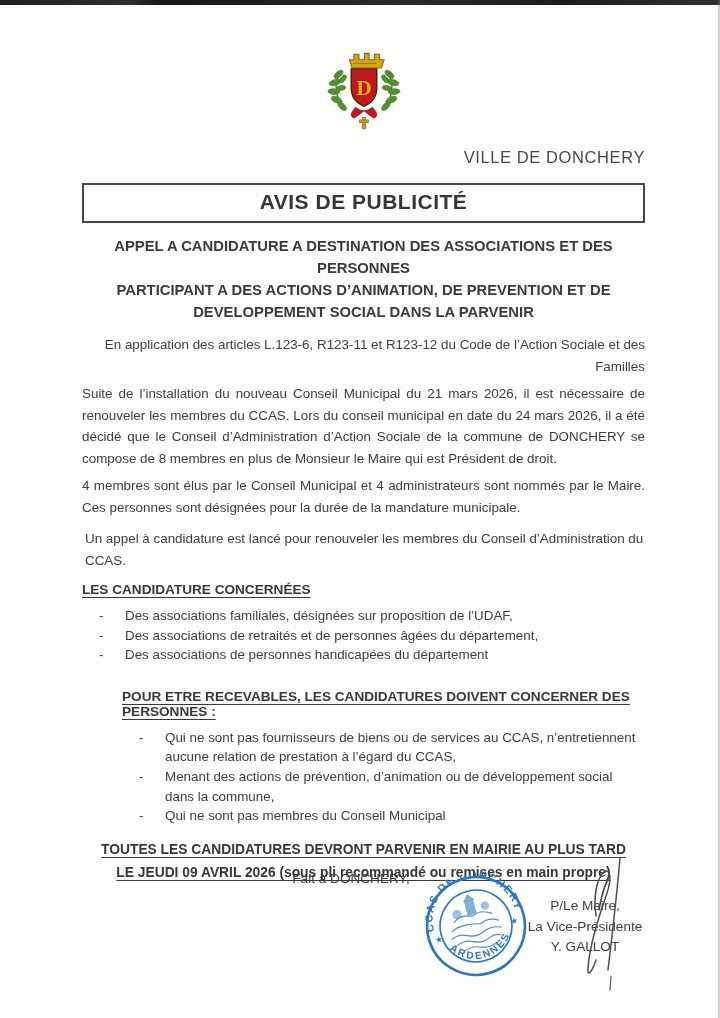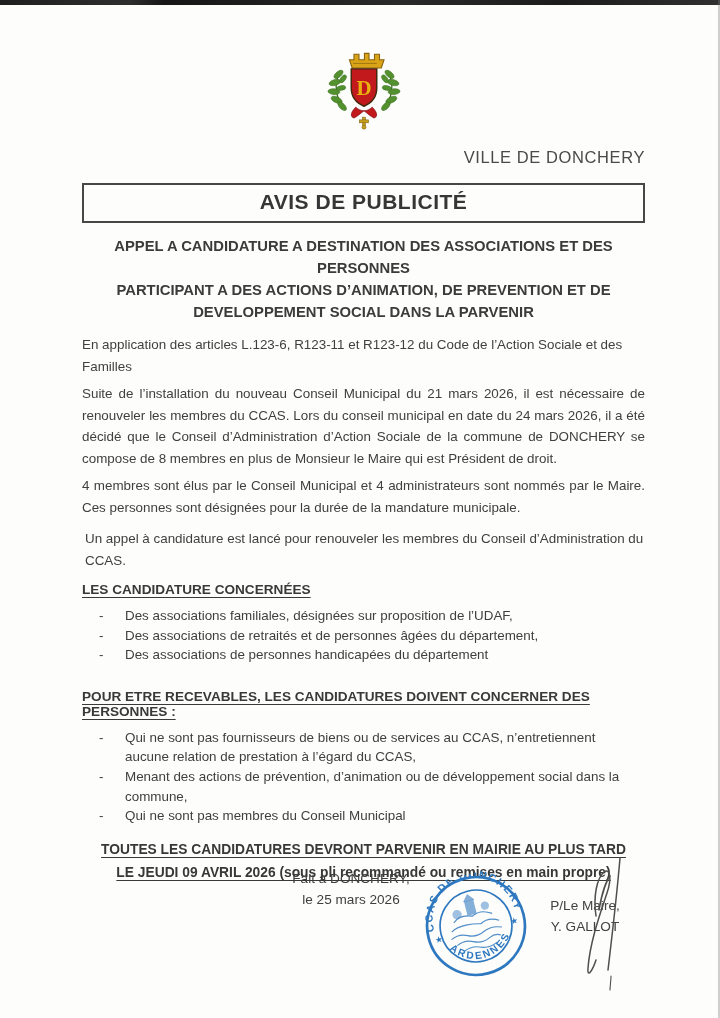--- a/index.html
+++ b/index.html
@@ -9,27 +9,27 @@
   .scan-top{position:absolute;top:0;left:0;width:720px;height:5px;
             background:linear-gradient(90deg,#1f1f1f 0%,#2e2e2e 18%,#161616 23%,#2a2a2a 55%,#1c1c1c 78%,#303030 100%);}
   .scan-right{position:absolute;top:0;right:0;width:2px;height:1018px;background:rgba(120,120,120,.35);}
   .content{position:absolute;left:82px;top:0;width:563px;}
   .crest-wrap{margin-top:44px;text-align:center;}
   .municipality{margin-top:12px;text-align:right;font-size:16.5px;letter-spacing:.6px;color:#4a4a4a;}
   .title-box{margin-top:16px;border:2px solid #474747;padding:5px 0 7px 0;text-align:center;}
   .title-box span{font-size:21px;font-weight:700;letter-spacing:.5px;color:#363636;}
   .heading{margin-top:12px;text-align:center;font-weight:700;font-size:14.8px;line-height:22px;color:#3b3b3b;}
   .p{font-size:13.4px;line-height:21.5px;}
-  .p1{margin:11px 0 4px 0;}
+  .p1{margin:11px 0 4px 0;text-align:right;}
   .p2{margin:6px 0 0 0;text-align:justify;}
   .p3{margin:6px 0 0 0;text-align:justify;}
   .p4{margin:10px 0 0 3px;}
   .sec-title{display:inline-block;margin-top:11px;font-size:13.6px;font-weight:700;color:#393939;
              text-decoration:underline;text-underline-offset:3px;text-decoration-thickness:1.3px;}
-  .sec2{margin-top:13px;}
+  .sec2{margin-top:13px;margin-left:40px;}
   ul.dashes{list-style:none;margin:8px 0 0 0;padding:0 0 0 43px;}
   ul.dashes li{position:relative;font-size:13.4px;line-height:19.6px;max-width:505px;}
   ul.dashes li::before{content:"-";position:absolute;left:-26px;top:0;}
   .deadline{margin-top:12px;text-align:center;font-weight:700;font-size:13.8px;line-height:23px;color:#383838;}
   .deadline span{text-decoration:underline;text-underline-offset:3px;text-decoration-thickness:1.4px;}
   .closing{position:absolute;left:251px;top:868px;width:200px;text-align:center;font-size:13.6px;line-height:21px;}
   .sig-text{position:absolute;left:505px;top:896px;width:160px;text-align:center;font-size:13.6px;line-height:20.5px;color:#424242;}
   .stamp{position:absolute;left:424px;top:874px;width:104px;height:104px;transform:rotate(-14deg);}
   .sig-scrawl{position:absolute;left:555px;top:848px;width:110px;height:165px;}
 </style>
@@ -118,21 +118,20 @@
     </div>
 
     <div class="deadline">
       <div><span>TOUTES LES CANDIDATURES  DEVRONT PARVENIR EN MAIRIE AU PLUS TARD</span></div>
       <div><span>LE JEUDI 09 AVRIL 2026 (sous pli recommandé ou remises en main propre)</span></div>
     </div>
   </div>
 
   <div class="closing">
     <div>Fait à DONCHERY,</div>
-    <div>le 25 mars 2026</div>
   </div>
 
   <div class="stamp">
     <svg width="104" height="104" viewBox="0 0 100 100">
       <circle cx="50" cy="50" r="47" fill="none" stroke="#2e78bf" stroke-width="2.6"></circle>
       <circle cx="50" cy="50" r="34.5" fill="none" stroke="#2e78bf" stroke-width="1.6"></circle>
       <defs>
         <path id="arcT" d="M 12,56 A 40,40 0 1 1 88,56" fill="none"></path>
         <path id="arcB" d="M 18,62 A 36,36 0 0 0 82,62" fill="none"></path>
       </defs>
@@ -154,20 +153,21 @@
         <path d="M28,64 Q36,60 44,64 Q52,68 60,64 Q66,61 71,64"></path>
         <path d="M33,71 Q42,67 50,71 Q58,74 66,70"></path>
         <circle cx="35" cy="35" r="4.5" fill="#3f82c4" opacity="0.55" stroke="none"></circle>
         <circle cx="63" cy="33" r="4" fill="#3f82c4" opacity="0.55" stroke="none"></circle>
       </g>
     </svg>
   </div>
 
   <div class="sig-text">
     <div>P/Le Maire,</div>
+    <div>La Vice-Présidente</div>
     <div>Y. GALLOT</div>
   </div>
 
   <svg class="sig-scrawl" viewBox="0 0 110 165">
     <g fill="none" stroke="#4f4f4f" stroke-width="1.5" stroke-linecap="round">
       <path d="M41,68 C38,48 42,30 49,24 C55,20 57,30 52,45 C45,66 35,94 33,120 C32,130 37,124 41,112"></path>
       <path d="M65,10 C63,34 58,80 53,122"></path>
       <path d="M44,62 C47,44 52,32 55,28"></path>
       <path d="M56,128 C56,133 55,138 55,142" stroke-width="1.1"></path>
     </g>

